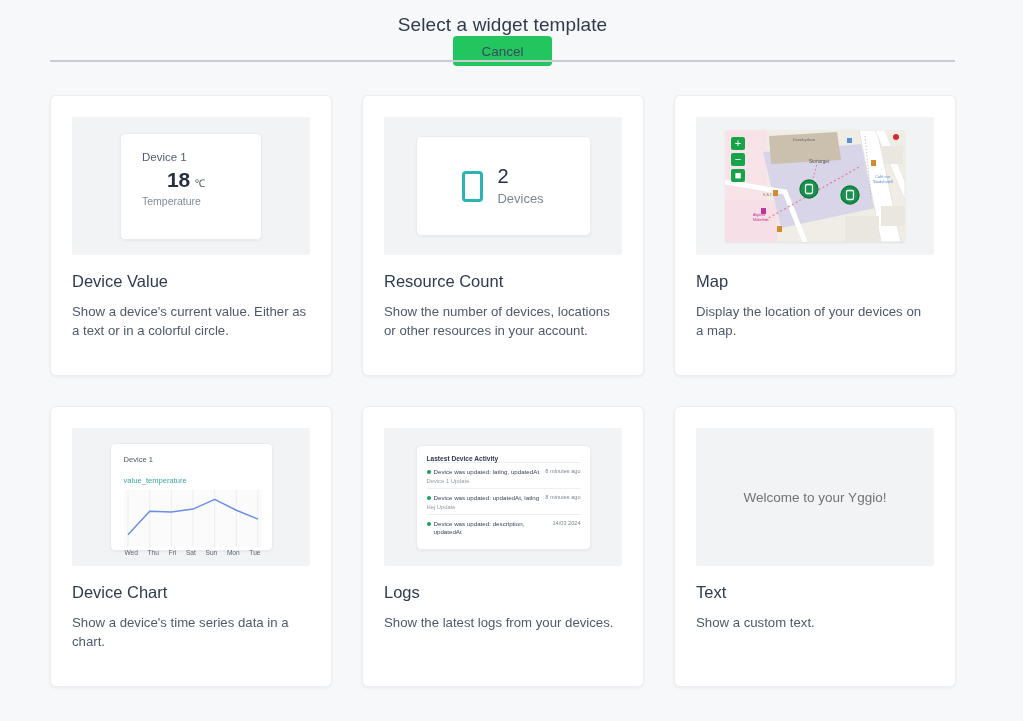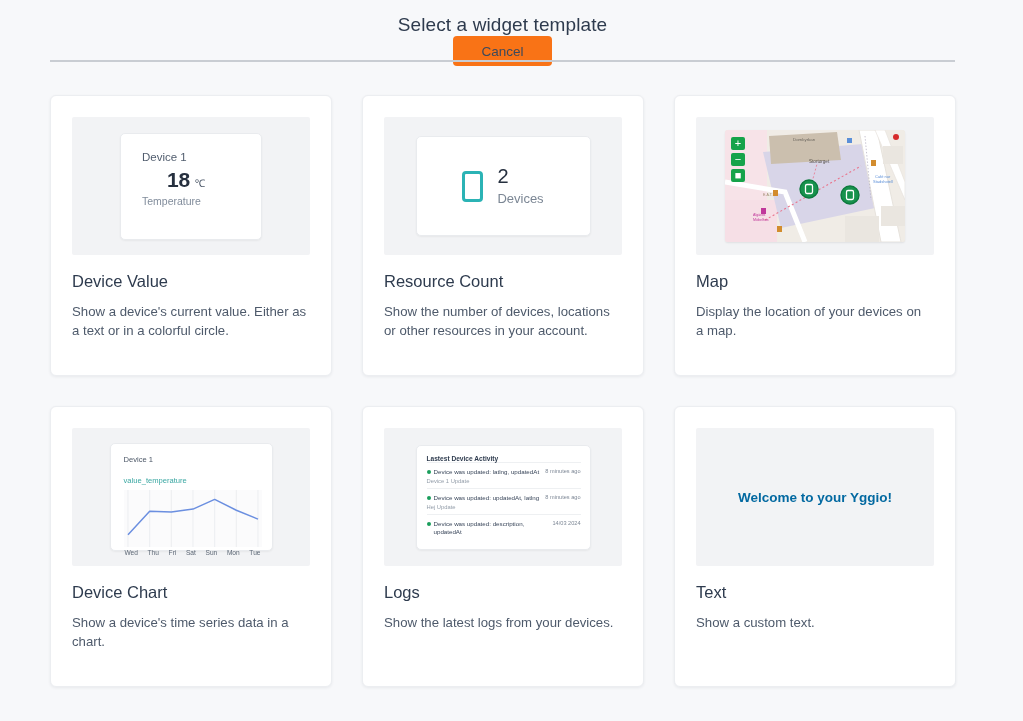--- a/index.html
+++ b/index.html
@@ -20,21 +20,21 @@
     left: 50px; top: 14px; width: 905px; height: 52px;
     display: flex; align-items: center; justify-content: space-between; flex-direction: column;
   }
   .page-title {
     font-size: 19px;
     font-weight: 400;
     color: #2e3b4e;
     letter-spacing: .1px;
   }
   .cancel-btn {
-    background: #f97316;
+    background: #22c55e;
     border: none;
     border-radius: 4px;
     color: #3d4a5c;
     font-size: 13.5px;
     font-family: "Liberation Sans", sans-serif;
     padding: 0 14px;
     height: 47px;
     min-width: 99px;
     cursor: pointer;
   }
@@ -167,21 +167,21 @@
   .lg-head { font-size: 6.6px; font-weight: bold; color: #2e3b4e; }
   .lg-item { border-top: 1px solid #eef0f2; padding: 5px 0 4px 0; }
   .lg-item:first-of-type { border-top: none; padding-top: 6px; }
   .lg-row { display: flex; justify-content: space-between; align-items: flex-start; gap: 4px; }
   .lg-msg { font-size: 6.2px; color: #39465a; line-height: 8px; display: flex; gap: 3px; }
   .lg-dot { width: 4px; height: 4px; border-radius: 50%; background: #1a9e5c; flex: 0 0 auto; margin-top: 2px; }
   .lg-time { font-size: 5.6px; color: #7e8896; white-space: nowrap; }
   .lg-sub { font-size: 5.8px; color: #939da9; margin-top: 2px; }
 
   
-  .tx-msg { font-size: 13.5px; color: #0369a1; font-weight: bold; }
+  .tx-msg { font-size: 13.5px; color: #737373; }
 </style>
 </head>
 <body>
 
 <div class="page">
 
   <div class="header">
     <div class="page-title">Select a widget template</div>
     <button class="cancel-btn">Cancel</button>
   </div>

